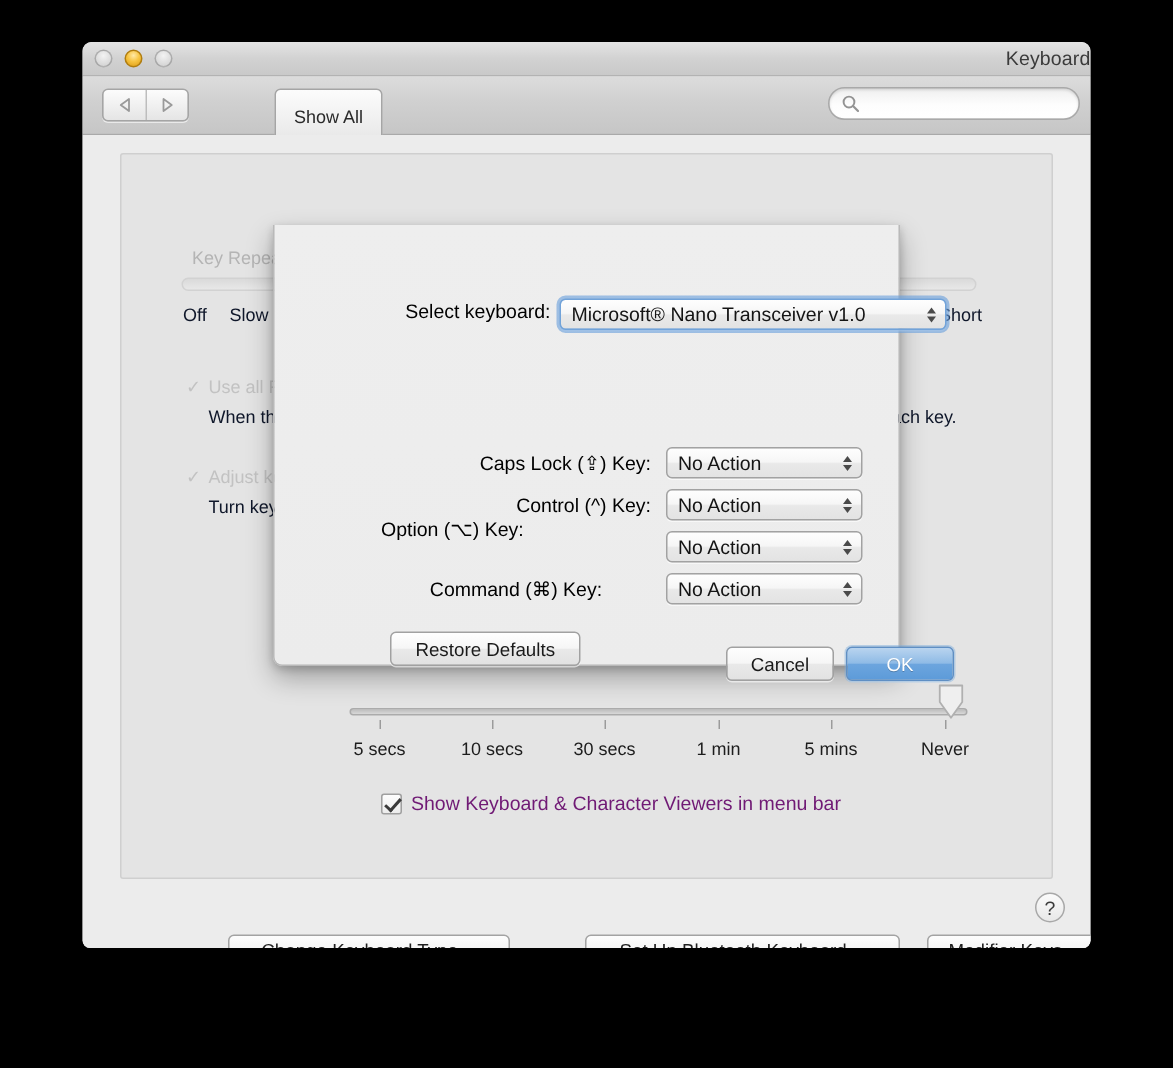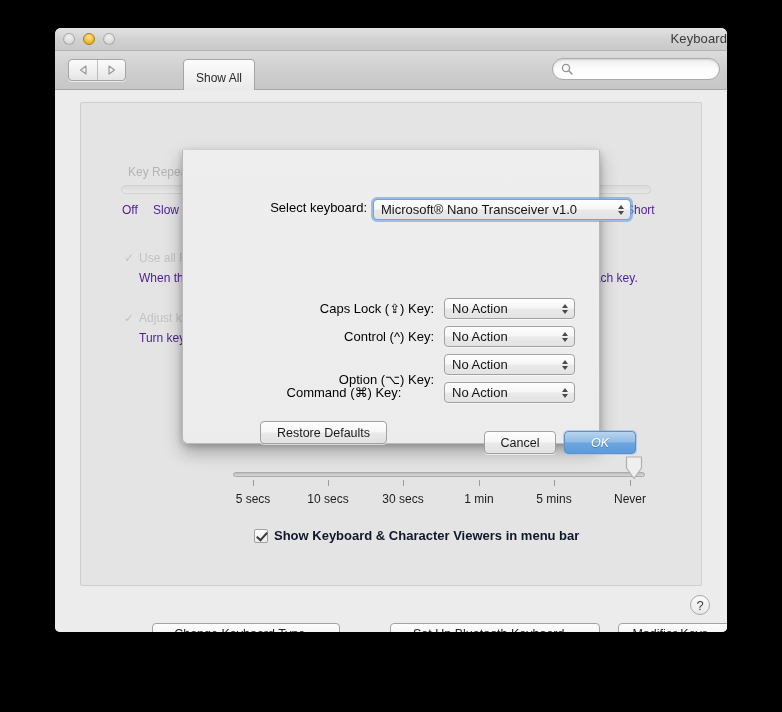--- a/index.html
+++ b/index.html
@@ -155,21 +155,21 @@
   }
 
   
   .ghost {
     position: absolute;
     color: #b4b4b4;
     font-size: 12px;
     white-space: nowrap;
     user-select: none;
   }
-  .ghost.dim { color: #4c1d95; }
+  .ghost.dim { color: #0f172a; }
   .ghost-check {
     position: absolute;
     font-size: 12px;
     color: #c2c2c2;
     white-space: nowrap;
   }
   .ghost-check::before {
     content: "✓";
     margin-right: 5px;
     color: #c2c2c2;
@@ -229,22 +229,21 @@
   }
 
   
   .checkrow {
     position: absolute;
     left: 199px;
     top: 438px;
     display: flex;
     align-items: center;
     font-size: 13px;
-    color: #0f172a;
-    font-weight: bold;
+    color: #701a75;
   }
   .cbox {
     width: 14px; height: 14px;
     margin-right: 6px;
     border: 1px solid #a0a0a0;
     border-radius: 2px;
     background: linear-gradient(to bottom, #fdfdfd, #ececec);
     box-sizing: border-box;
     position: relative;
     flex: none;
@@ -388,21 +387,20 @@
     box-shadow: 0 1px 0 rgba(255,255,255,0.6);
     box-sizing: border-box;
     white-space: nowrap;
   }
   .sbtn.default {
     color: #ffffff;
     border-color: #5f8fc4;
     background: linear-gradient(to bottom, #b9d4ef 0%, #8fbbe6 48%, #6ca5de 52%, #5d9bd9 100%);
     text-shadow: 0 1px 0 rgba(0,0,0,0.22);
     box-shadow: 0 0 0 1px rgba(120,170,220,0.45), 0 1px 0 rgba(255,255,255,0.4);
-    font-style: italic;
   }
   #sheet-restore { left: 205px; top: 331px; width: 127px; }
   #sheet-cancel  { left: 429px; top: 341px; width: 72px;  }
   #sheet-ok      { left: 509px; top: 341px; width: 72px;  }
 </style>
 </head>
 <body>
 
 <div id="root">
 
@@ -534,21 +532,21 @@
         <span class="sheet-label dimmed">Control (^) Key:</span>
       </div>
       <div class="popup" style="position:absolute; left:389px; top:236px; width:131px;">
         <span>No Action</span>
         <span class="arrows">
             <i class="up"></i>
             <i class="down"></i>
           </span>
       </div>
 
-      <div class="sheet-row" style="left:199px; top:282px; width:180px; justify-content:flex-end;">
+      <div class="sheet-row" style="left:199px; top:255px; width:180px; justify-content:flex-start;">
         <span class="sheet-label dimmed">Option (⌥) Key:</span>
       </div>
       <div class="popup" style="position:absolute; left:389px; top:264px; width:131px;">
         <span>No Action</span>
         <span class="arrows">
             <i class="up"></i>
             <i class="down"></i>
           </span>
       </div>
 

